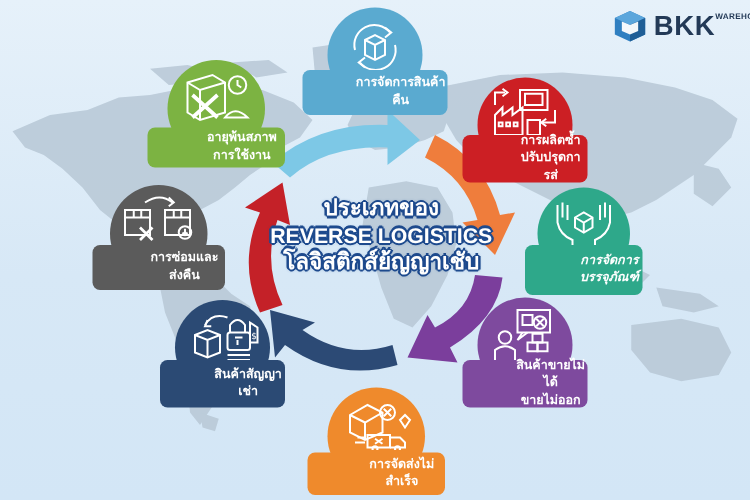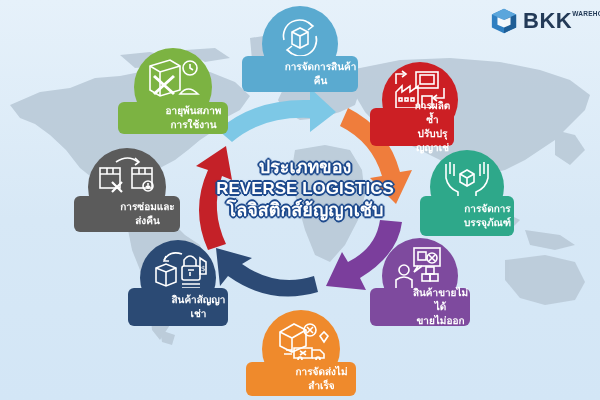--- a/index.html
+++ b/index.html
@@ -141,23 +141,23 @@
       <rect x="24" y="2" width="22" height="16"></rect>
         <rect x="28" y="5" width="14" height="9"></rect>
       <path d="M52 18 L52 28 L42 28"></path>
         <polyline points="45,25 41,28 45,31"></polyline>
       <path d="M4 38 L4 22 L10 16 L10 22 L18 16 L18 22 L26 16 L26 38 Z"></path>
       <rect x="7" y="28" width="3" height="3"></rect>
         <rect x="13" y="28" width="3" height="3"></rect>
         <rect x="19" y="28" width="3" height="3"></rect>
       <rect x="30" y="26" width="10" height="12"></rect>
     </svg>
-    <div class="label-box" style="left:0; top:46px; width:84px; height:38px; background:#cc1f24;">
+    <div class="label-box" style="left:0; top:46px; width:100px; height:38px; background:#cc1f24;">
       <span>การผลิตซ้ำ</span>
-      <span>ปรับปรุญญาเช่</span>
+      <span>ปรับปรุดการส่</span>
     </div>
   </div>
 
   <div class="card" style="left:74px; top:148px; width:106px; height:84px;">
     <div class="bubble" style="left:14px; top:0; width:78px; height:78px; background:#5b5b5b;"></div>
     <svg class="icon" style="left:24px; top:8px; width:58px; height:38px;" viewBox="0 0 58 38" fill="none" stroke="#fff" stroke-width="1.6">
       <path d="M18 6 Q30 -2 40 6"></path>
         <polyline points="37,2 41,6 37,9"></polyline>
       <rect x="2" y="12" width="20" height="20"></rect>
         <path d="M2 18 L22 18 M9 12 L9 18 M15 12 L15 18"></path>
@@ -175,21 +175,21 @@
   <div class="card" style="left:420px; top:150px; width:94px; height:86px;">
     <div class="bubble" style="left:10px; top:0; width:74px; height:74px; background:#2ea88a;"></div>
     <svg class="icon" style="left:22px; top:8px; width:50px; height:38px;" viewBox="0 0 50 38" fill="none" stroke="#fff" stroke-width="1.6">
       <path d="M4 6 L4 20 Q6 30 16 34 L16 38"></path>
         <path d="M8 4 L8 16 M12 6 L12 18"></path>
       <path d="M46 6 L46 20 Q44 30 34 34 L34 38"></path>
         <path d="M42 4 L42 16 M38 6 L38 18"></path>
       <path d="M18 16 L25 12 L32 16 L32 24 L25 28 L18 24 Z"></path>
         <path d="M18 16 L25 20 L32 16 M25 20 L25 28"></path>
     </svg>
-    <div class="label-box" style="left:0; top:46px; width:94px; height:40px; background:#2ea88a;">
+    <div class="label-box" style="left:0; top:46px; width:94px; height:40px; background:#2ea88a;font-style:italic;">
       <span>การจัดการ</span>
       <span>บรรจุภัณฑ์</span>
     </div>
   </div>
 
   <div class="card" style="left:128px; top:240px; width:100px; height:86px;">
     <div class="bubble" style="left:12px; top:0; width:76px; height:76px; background:#2b4a74;"></div>
     <svg class="icon" style="left:24px; top:8px; width:56px; height:42px;" viewBox="0 0 56 42" fill="none" stroke="#fff" stroke-width="1.6">
       <path d="M30 6 Q18 2 12 12"></path>
         <polyline points="14,8 12,13 17,13"></polyline>

